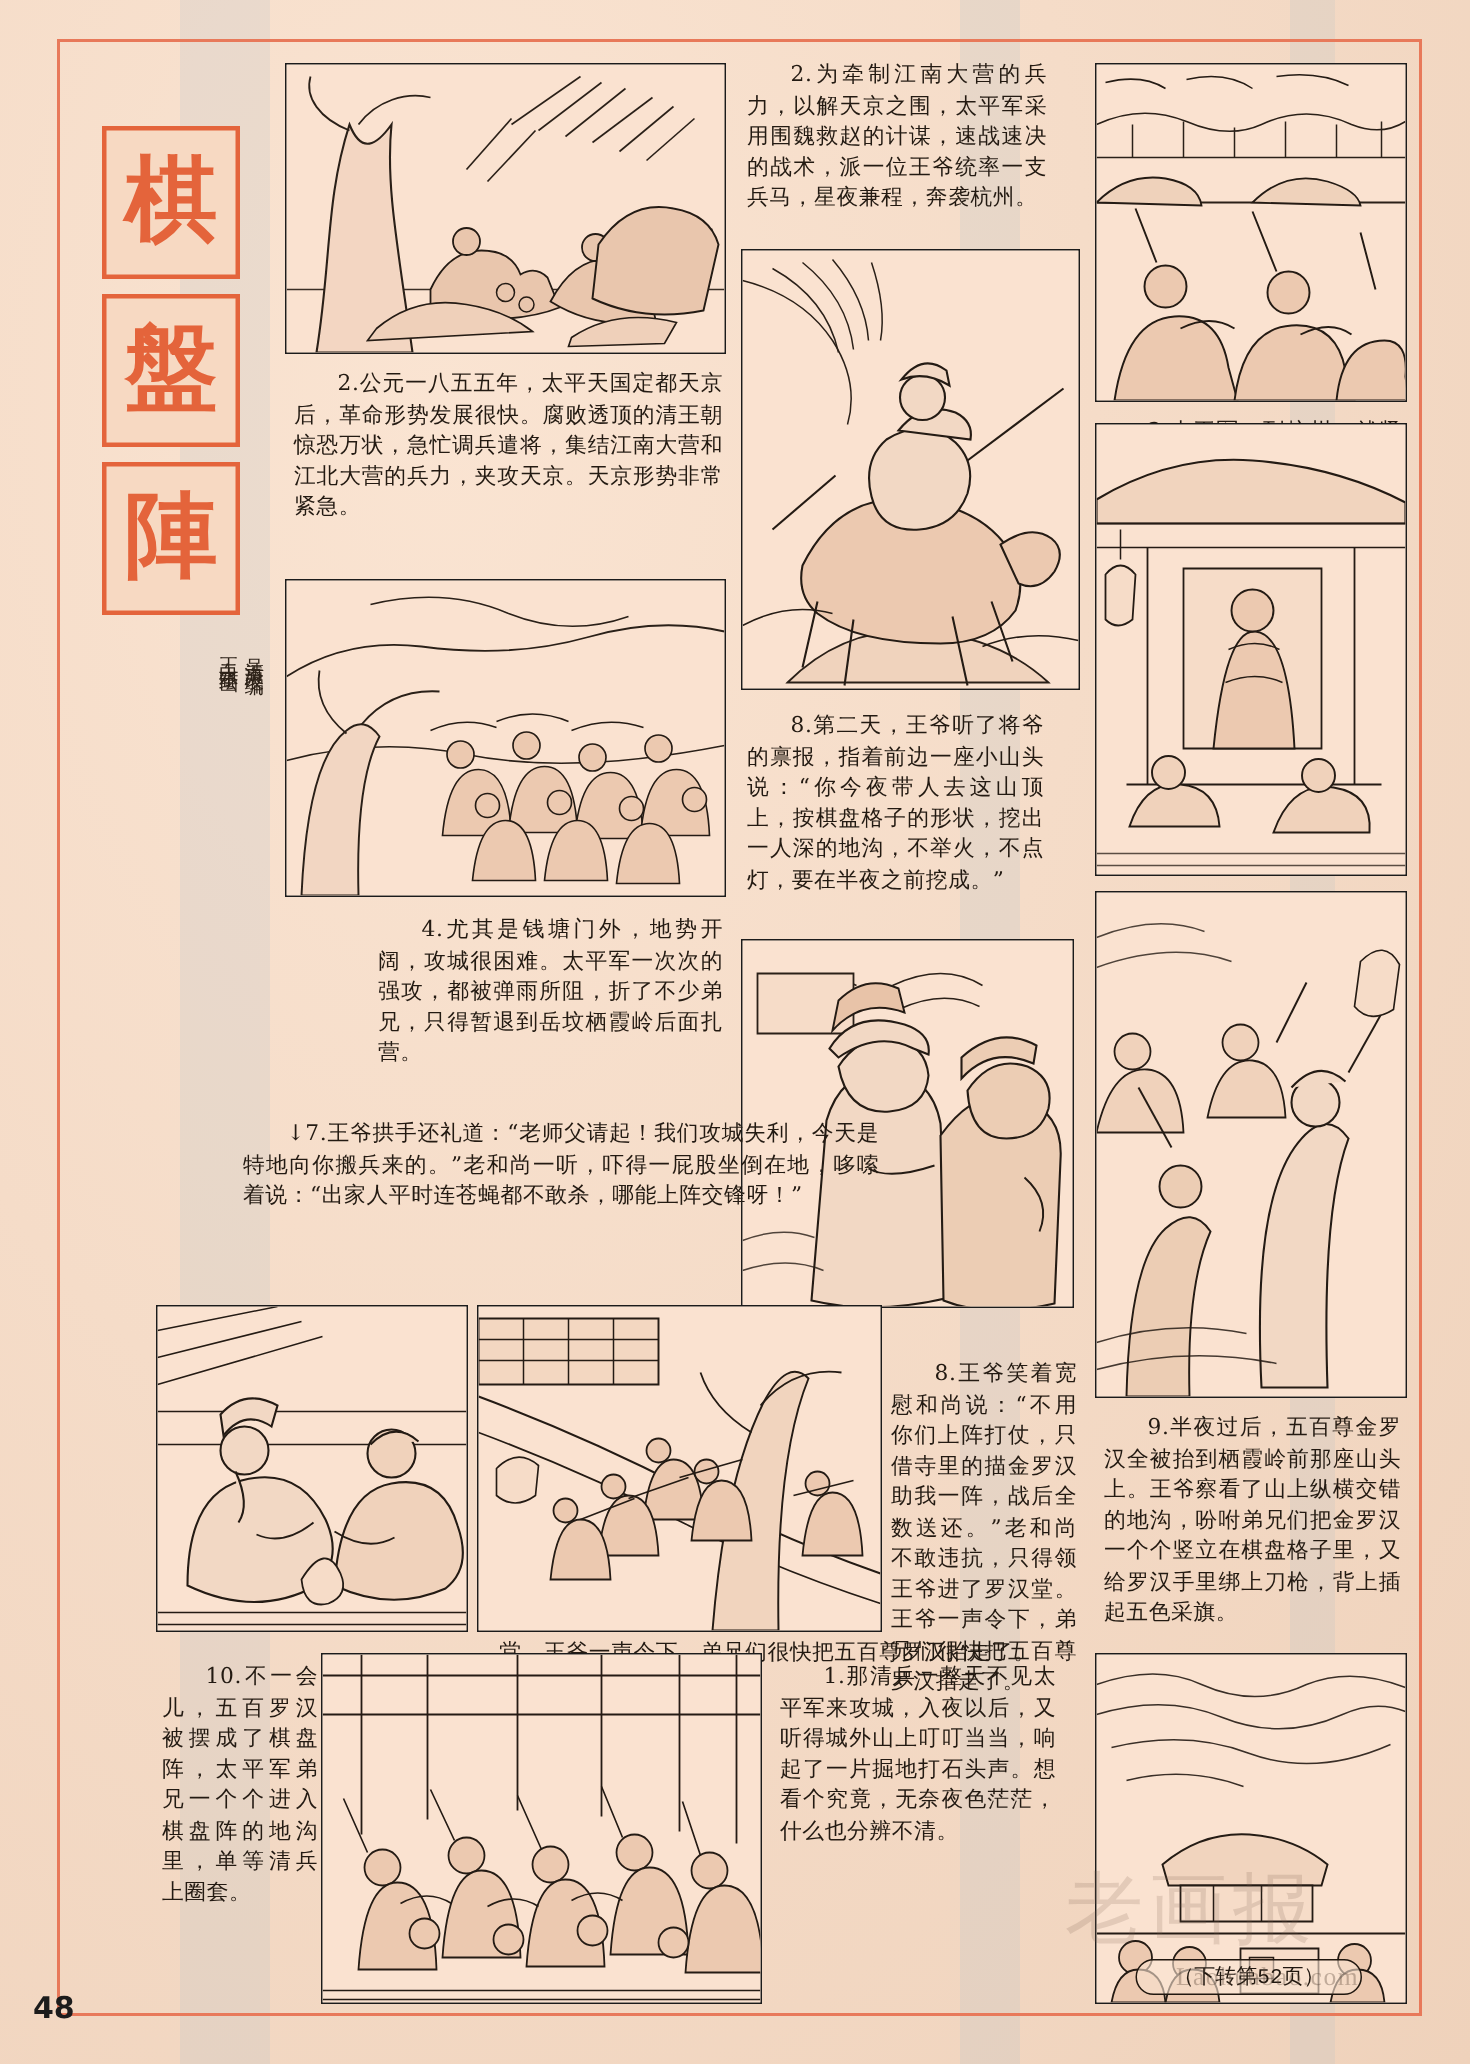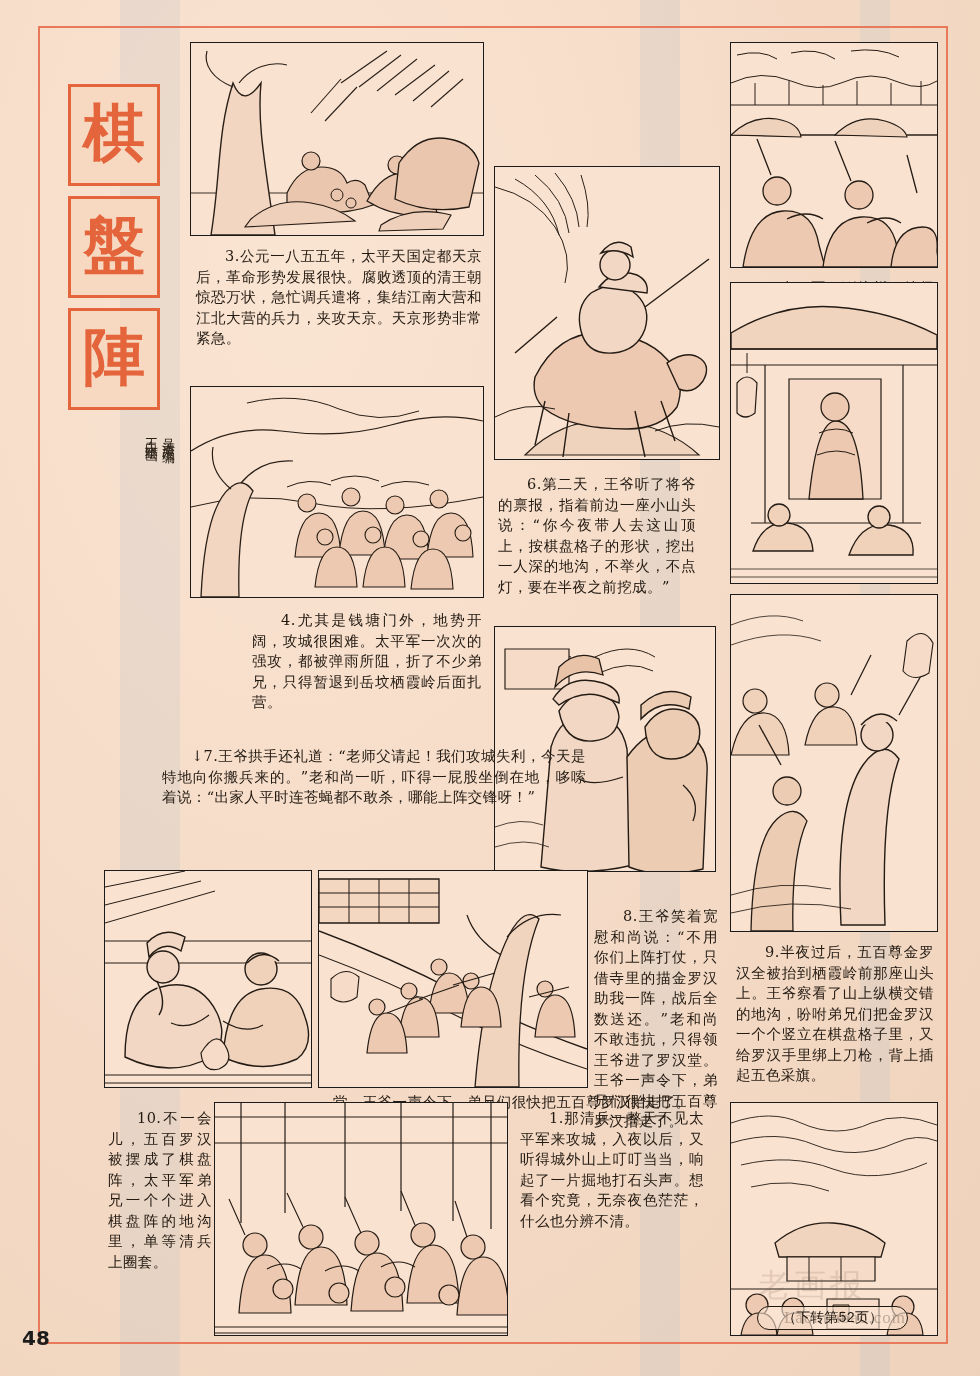--- a/index.html
+++ b/index.html
@@ -84,23 +84,23 @@
     padding:2px 24px;
     background:rgba(250,228,210,.6);
   }
   .watermark{
     position:absolute;right:28px;bottom:2px;
     font-family:Liberation Serif, serif;
     font-size:17px;color:rgba(90,70,55,.35);
     letter-spacing:1px;
   }
   .wm-big{
-    position:absolute;right:68px;bottom:22px;
+    position:absolute;right:56px;bottom:22px;
     font-family:"DejaVu Serif", serif;
-    font-size:32px;color:rgba(120,95,75,.18);
+    font-size:52px;color:rgba(120,95,75,.18);
     letter-spacing:4px;
   }
   
   .streak{position:absolute;background:rgba(170,190,200,.18);}
 </style>
 </head>
 <body>
 
 <div class="page">
   <div class="streak" style="left:120px;top:0;width:60px;height:1376px;"></div>
@@ -152,22 +152,23 @@
           <circle cx="146" cy="152" r="6"></circle>
             <circle cx="160" cy="160" r="5"></circle>
           <circle cx="240" cy="150" r="6"></circle>
             <circle cx="258" cy="160" r="5"></circle>
           <path d="M250 120 q14 -14 34 -10"></path>
         </g>
         <path d="M208 120 q20 -30 50 -24 q24 4 30 24 l-10 44 q-40 8 -74 -8 Z" fill="#e9c6ad" stroke="#241b14" stroke-width="1.3"></path>
       </svg>
     </div>
 
-    <div class="txt indent" style="left:150px;top:212px;width:286px;">3.公元一八五五年，太平天国定都天京后，革命形势发展很快。腐败透顶的清王朝惊恐万状，急忙调兵遣将，集结江南大营和江北大营的兵力，夹攻天京。天京形势非常紧急。</div>
-
+    <div class="txt indent" style="left:150px;top:212px;width:286px;">2.公元一八五五年，太平天国定都天京后，革命形势发展很快。腐败透顶的清王朝惊恐万状，急忙调兵遣将，集结江南大营和江北大营的兵力，夹攻天京。天京形势非常紧急。</div>
+
+    <div class="txt indent" style="left:452px;top:6px;width:200px;">2.为牵制江南大营的兵力，以解天京之围，太平军采用围魏救赵的计谋，速战速决的战术，派一位王爷统率一支兵马，星夜兼程，奔袭杭州。</div>
 
     <div class="panel" style="left:448px;top:132px;width:224px;height:292px;">
       <svg class="art" viewBox="0 0 224 292" preserveAspectRatio="none">
         <rect width="224" height="292" fill="#fae2d0"></rect>
         <g stroke="#2a2018" stroke-width="1" fill="none">
           <path d="M0 20 q40 10 60 40 q18 28 10 56"></path>
           <path d="M20 12 q36 20 44 56"></path>
           <path d="M40 8 q30 24 34 58"></path>
           <path d="M60 6 q22 26 24 54"></path>
           <path d="M86 8 q10 30 6 52"></path>
@@ -253,21 +254,21 @@
         </g>
         <g stroke="#241b14" stroke-width="1" fill="none">
           <path d="M96 100 q22 -10 44 -2 M140 94 q24 -10 48 0 M190 100 q24 -10 48 -2"></path>
         </g>
         <path d="M56 16 q50 -12 92 6 q40 16 80 2" stroke="#2a2018" stroke-width="1" fill="none"></path>
       </svg>
     </div>
 
     <div class="txt indent" style="left:206px;top:576px;width:230px;">4.尤其是钱塘门外，地势开阔，攻城很困难。太平军一次次的强攻，都被弹雨所阻，折了不少弟兄，只得暂退到岳坟栖霞岭后面扎营。</div>
 
-    <div class="txt indent" style="left:452px;top:440px;width:198px;">6.第二天，王爷听了将爷的禀报，指着前边一座小山头说：“你今夜带人去这山顶上，按棋盘格子的形状，挖出一人深的地沟，不举火，不点灯，要在半夜之前挖成。”</div>
+    <div class="txt indent" style="left:452px;top:440px;width:198px;">8.第二天，王爷听了将爷的禀报，指着前边一座小山头说：“你今夜带人去这山顶上，按棋盘格子的形状，挖出一人深的地沟，不举火，不点灯，要在半夜之前挖成。”</div>
 
     <div class="panel" style="left:448px;top:592px;width:220px;height:244px;">
       <svg class="art" viewBox="0 0 220 244" preserveAspectRatio="none">
         <rect width="220" height="244" fill="#fae2d0"></rect>
         <g stroke="#2a2018" stroke-width="1" fill="none">
           <path d="M14 34 q34 -18 62 -4 M20 48 q30 -14 54 -2"></path>
           <path d="M100 30 q34 -16 60 0 M104 46 q30 -14 54 -2"></path>
         </g>
         <path d="M10 22 h64 v40 h-64 Z" fill="#f6dcc8" stroke="#2a2018" stroke-width="1.2"></path>
         <g fill="#f2d8c4" stroke="#241b14" stroke-width="1.4">

